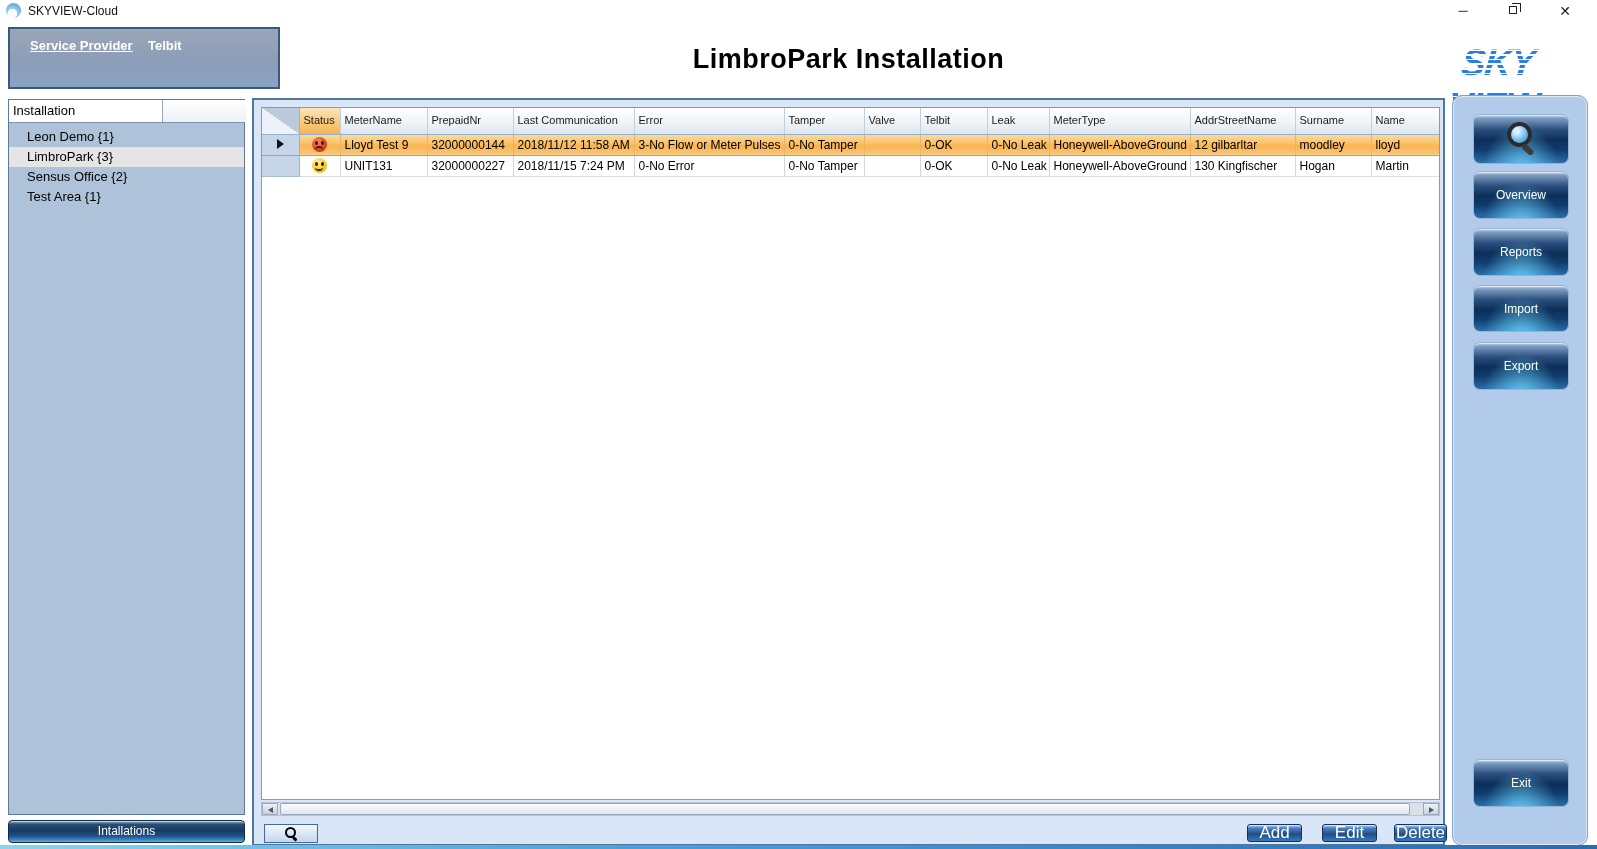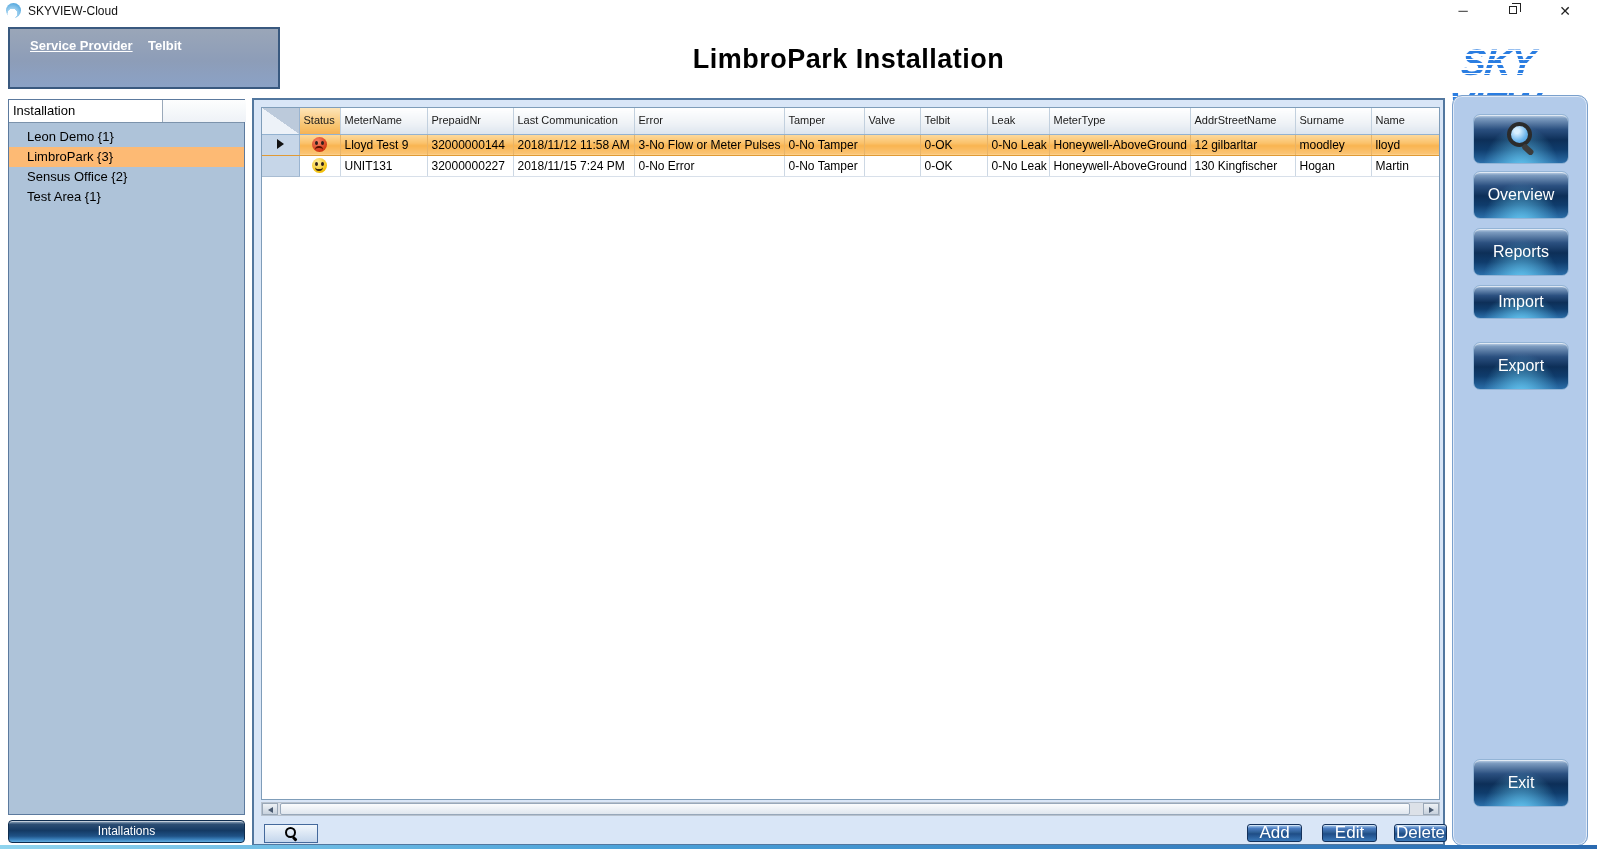--- a/index.html
+++ b/index.html
@@ -37,21 +37,21 @@
 
   
   .sidebar { position:absolute; left:8px; top:99px; width:237px; height:716px;
     background:#aec3d9; border:1px solid #5c7a9e; }
   .sidebar-header { position:relative; height:23px; background:#fff; border-bottom:1px solid #7c93ac; font-size:13px; color:#000; }
   .sidebar-header .hd1 { position:absolute; left:4px; top:3px; }
   .sidebar-header .hd2 { position:absolute; left:153px; top:0; width:84px; height:22px;
     background:linear-gradient(180deg,#fdfefe,#eef2f7); border-left:1px solid #9aa9ba; }
   .tree { padding-top:4px; }
   .tree-item { height:20px; line-height:20px; padding-left:18px; font-size:13px; color:#000; cursor:default; }
-  .tree-item.selected { background:#fdba74; }
+  .tree-item.selected { background:#e5e5e5; }
 
   .sidebar-bottom-btn { position:absolute; left:8px; top:820px; width:237px; height:23px;
     border:1px solid #0e2c4e; border-radius:4px; color:#fff; font-size:12px;
     text-align:center; line-height:21px; cursor:pointer;
     background:linear-gradient(180deg,#9fb4c9 0%, #2c4d72 16%, #143a64 45%, #1f5286 72%, #3f88c4 90%, #63aede 100%);
     box-shadow: inset 0 1px 0 rgba(255,255,255,.45); }
 
   
   .grid-frame { position:absolute; left:252px; top:98px; width:1193px; height:748px;
     background:#d9e6f7; border:2px solid #52779f; }
@@ -105,28 +105,28 @@
     color:#fff; font-size:17px; text-align:center; line-height:16px; cursor:pointer;
     background:linear-gradient(180deg,#b0d0f0 0%, #4a7cc0 22%, #29598e 50%, #1e4c86 55%, #3a78b8 100%);
     box-shadow:inset 0 1px 0 rgba(255,255,255,.5); }
   .btn-add { left:993px; width:55px; } .btn-edit { left:1068px; width:55px; } .btn-delete { left:1140px; width:53px; }
 
   
   .right-panel { position:absolute; left:1452px; top:95px; width:136px; height:751px;
     background:#b3cbea; border:1px solid #7aa0cc; border-radius:10px;
     box-shadow:inset 0 0 0 1px rgba(255,255,255,.6); }
   .nav-btn { position:absolute; left:20px; width:96px; height:48px; border:1px solid #93b4d6; border-radius:7px;
-    color:#fff; font-size:16px; text-align:center; cursor:pointer;
+    color:#fff; font-size:12px; text-align:center; cursor:pointer;
     display:flex; align-items:center; justify-content:center;
     background:
       radial-gradient(ellipse at 50% 120%, rgba(110,215,255,.9), rgba(110,215,255,0) 58%),
       linear-gradient(180deg,#c6d8ec 0%, #7d9cc0 7%, #2b5080 30%, #0d2f58 52%, #0f3c6c 72%, #2a6da8 100%);
     box-shadow:inset 0 1px 0 rgba(255,255,255,.55); }
   .nb-search { top:18px; height:50px; } .nb-overview { top:75px; } .nb-reports { top:132px; }
-  .nb-import { top:189px; height:34px; } .nb-export { top:246px; } .nb-exit { top:663px; }
+  .nb-import { top:189px; height:47px; } .nb-export { top:246px; } .nb-exit { top:663px; }
 
   .mag-big { position:relative; width:36px; height:34px; }
   .mag-big::before { content:""; position:absolute; left:4px; top:0; width:17px; height:17px;
     border:4px solid #2b2b2b; border-radius:50%;
     background:radial-gradient(circle at 35% 30%, #d8efff 15%, #6db5ec 60%, #3c8fd4); }
   .mag-big::after { content:""; position:absolute; left:22px; top:21px; width:13px; height:6px;
     background:#3c3c3c; border-radius:3px; transform:rotate(42deg); transform-origin:0 0; }
 
   
   .bottom-line { position:absolute; left:0; top:845px; width:1597px; height:4px;

